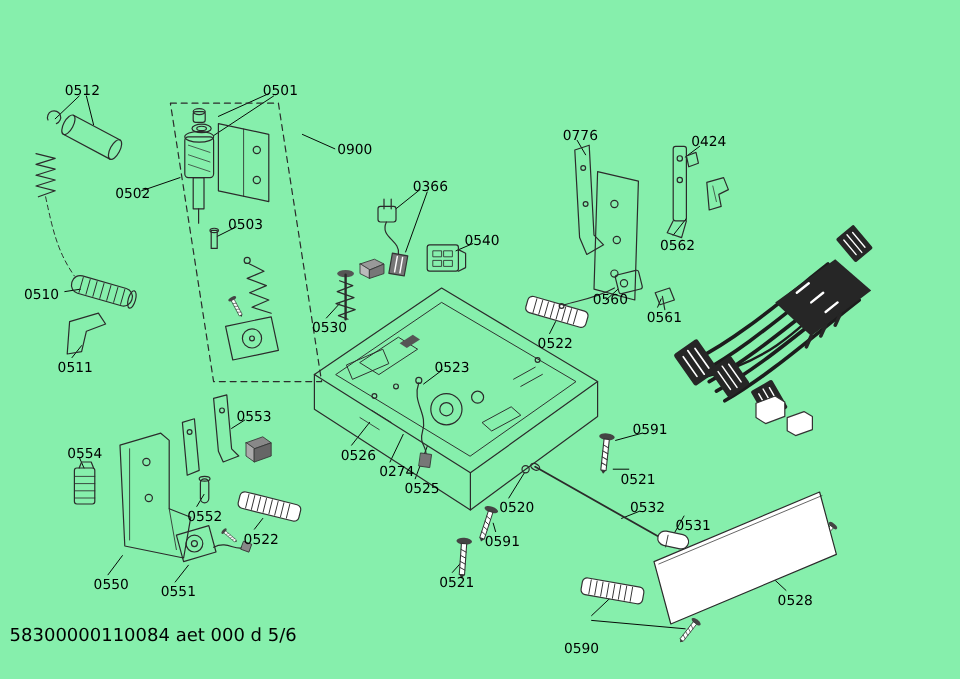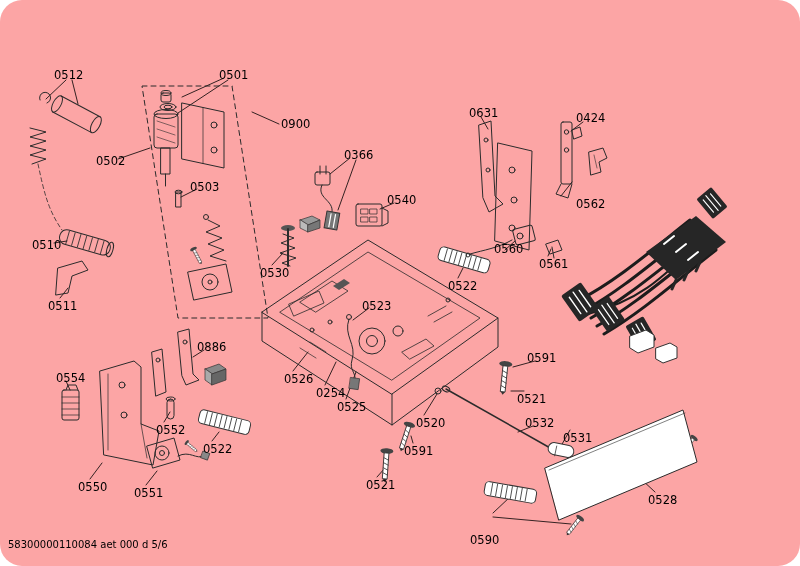--- a/index.html
+++ b/index.html
@@ -1,20 +1,20 @@
 <!DOCTYPE html>
 <html><head>
 <meta charset="utf-8">
 <style>
   html,body{margin:0;padding:0;background:#ffffff;}
   body{width:800px;height:566px;font-family:"DejaVu Sans","Liberation Sans",sans-serif;}
-  .canvas{position:relative;width:800px;height:566px;background:#fca5a5;overflow:hidden;border-radius:22px;}
+  .canvas{position:relative;width:800px;height:566px;background:#86efac;overflow:hidden;}
   .canvas svg{position:absolute;left:0;top:0;}
   .lbl{position:absolute;font-size:11.5px;color:#000;white-space:nowrap;}
-  .caption{position:absolute;left:8px;top:539px;font-size:10px;color:#000;}
+  .caption{position:absolute;left:8px;top:520px;font-size:15px;color:#000;}
 </style>
 </head>
 <body>
 
 <div class="canvas">
 
 <svg width="800" height="566" viewBox="0 0 800 566" fill="none" stroke="#2b2b2b" stroke-width="1" stroke-linejoin="round" stroke-linecap="round">
 
   <defs>
     <g id="screw">
@@ -276,38 +276,38 @@
     <rect x="202" y="452" width="7" height="7" transform="rotate(20 205 455)" fill="#888" stroke="#333" stroke-width="0.7"></rect>
     <use href="#screw" transform="translate(186,442) rotate(-50) scale(0.45)"></use>
   </g>
 </svg>
 
   <div class="lbl" style="left:54px;top:68px">0512</div>
   <div class="lbl" style="left:219px;top:68px">0501</div>
   <div class="lbl" style="left:281px;top:117px">0900</div>
   <div class="lbl" style="left:96px;top:154px">0502</div>
   <div class="lbl" style="left:190px;top:180px">0503</div>
-  <div class="lbl" style="left:32px;top:238px">0510</div>
+  <div class="lbl" style="left:20px;top:238px">0510</div>
   <div class="lbl" style="left:48px;top:299px">0511</div>
   <div class="lbl" style="left:344px;top:148px">0366</div>
   <div class="lbl" style="left:387px;top:193px">0540</div>
   <div class="lbl" style="left:260px;top:266px">0530</div>
-  <div class="lbl" style="left:469px;top:106px">0631</div>
+  <div class="lbl" style="left:469px;top:106px">0776</div>
   <div class="lbl" style="left:576px;top:111px">0424</div>
-  <div class="lbl" style="left:576px;top:197px">0562</div>
+  <div class="lbl" style="left:550px;top:197px">0562</div>
   <div class="lbl" style="left:494px;top:242px">0560</div>
   <div class="lbl" style="left:539px;top:257px">0561</div>
   <div class="lbl" style="left:448px;top:279px">0522</div>
   <div class="lbl" style="left:362px;top:299px">0523</div>
-  <div class="lbl" style="left:197px;top:340px">0886</div>
+  <div class="lbl" style="left:197px;top:340px">0553</div>
   <div class="lbl" style="left:56px;top:371px">0554</div>
   <div class="lbl" style="left:156px;top:423px">0552</div>
   <div class="lbl" style="left:203px;top:442px">0522</div>
   <div class="lbl" style="left:284px;top:372px">0526</div>
-  <div class="lbl" style="left:316px;top:386px">0254</div>
+  <div class="lbl" style="left:316px;top:386px">0274</div>
   <div class="lbl" style="left:337px;top:400px">0525</div>
   <div class="lbl" style="left:416px;top:416px">0520</div>
   <div class="lbl" style="left:527px;top:351px">0591</div>
   <div class="lbl" style="left:517px;top:392px">0521</div>
   <div class="lbl" style="left:525px;top:416px">0532</div>
   <div class="lbl" style="left:563px;top:431px">0531</div>
   <div class="lbl" style="left:648px;top:493px">0528</div>
   <div class="lbl" style="left:470px;top:533px">0590</div>
   <div class="lbl" style="left:78px;top:480px">0550</div>
   <div class="lbl" style="left:134px;top:486px">0551</div>

